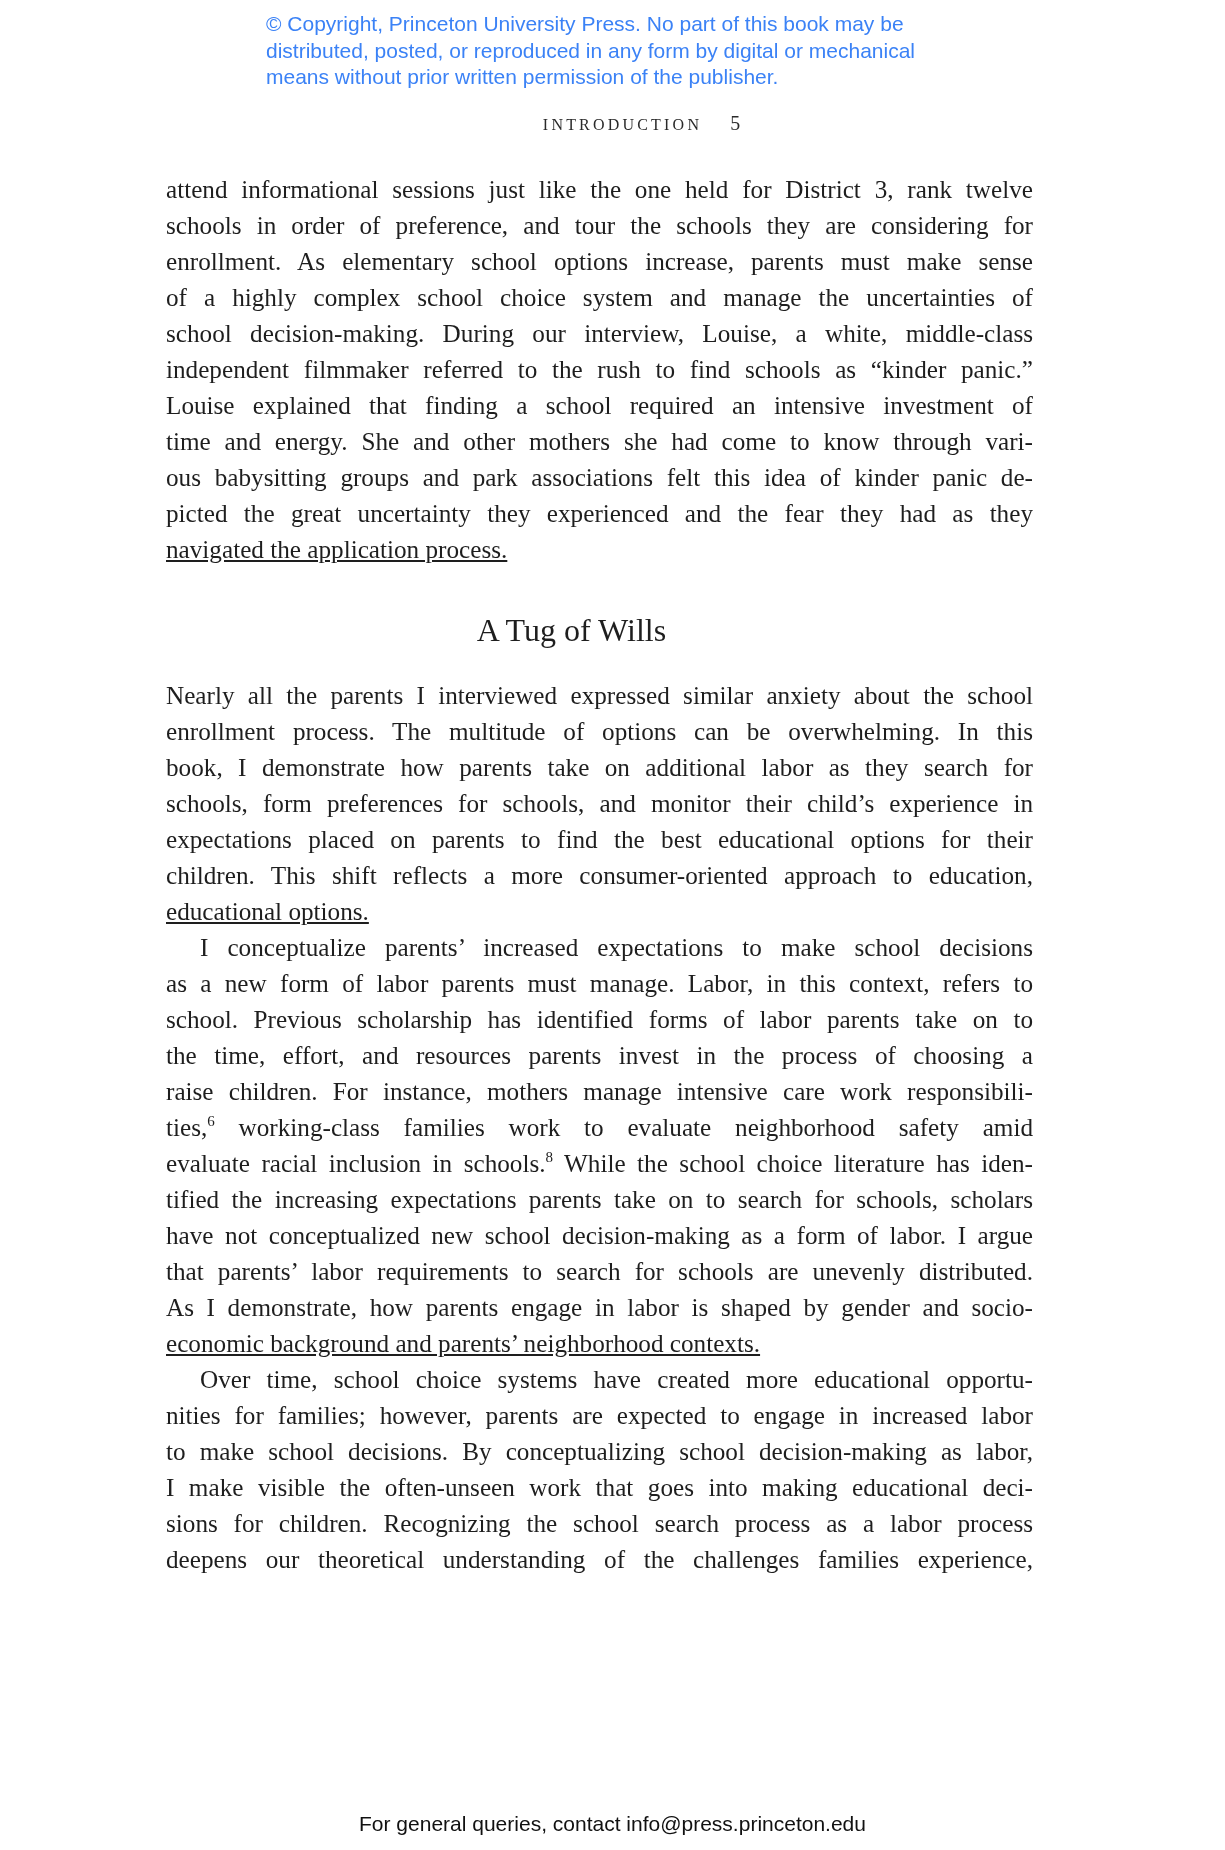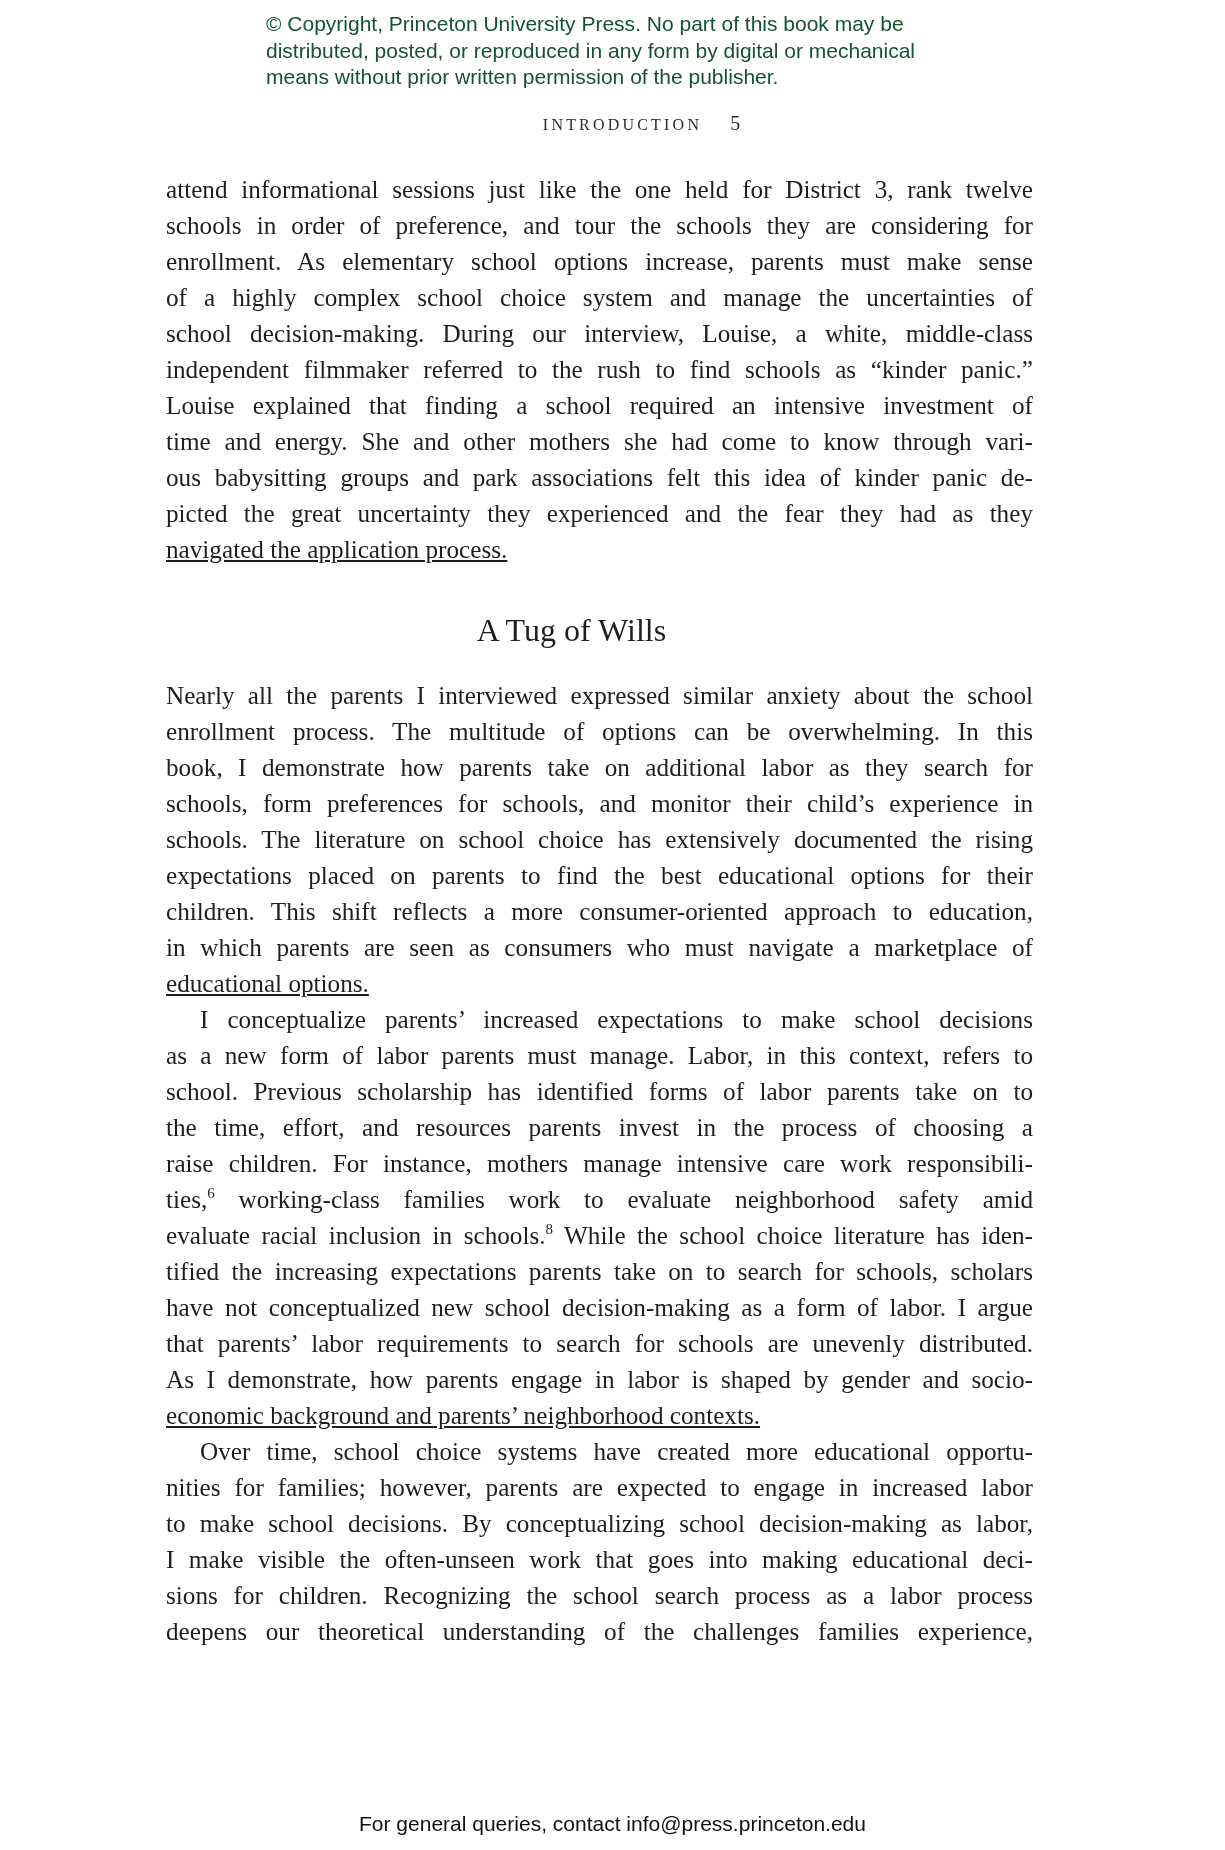--- a/index.html
+++ b/index.html
@@ -1,19 +1,19 @@
 <!DOCTYPE html>
 <html><head>
 <meta charset="utf-8">
 <style>
   html, body { margin: 0; padding: 0; background: #ffffff; }
   body { width: 1225px; height: 1850px; position: relative; overflow: hidden; color: #1a1a1a; }
   .copyright {
     position: absolute; left: 266px; top: 11px; width: 720px;
-    font-family: "Liberation Sans", sans-serif; font-size: 21px; line-height: 26.5px; color: #14532d;
+    font-family: "Liberation Sans", sans-serif; font-size: 21px; line-height: 26.5px; color: #3b82f6;
   }
   .copyright .ln { display: block; white-space: nowrap; }
   .running-head {
     position: absolute; left: 0; top: 112px; width: 1225px; text-align: center;
     font-family: "Liberation Serif", serif; font-size: 16px; letter-spacing: 3.2px; color: #2a2a2a;
   }
   .running-head .title { margin-left: 58px; }
   .running-head .num { font-size: 20px; letter-spacing: 0; margin-left: 28px; }
   .column {
     position: absolute; left: 166px; width: 867px;
@@ -63,24 +63,22 @@
 </div>
 
 <h2 class="heading" style="margin:0;font-weight:normal;">A Tug of Wills</h2>
 
 <div class="column block2">
 
   <span class="line">Nearly all the parents I interviewed expressed similar anxiety about the school</span>
   <span class="line">enrollment process. The multitude of options can be overwhelming. In this</span>
   <span class="line">book, I demonstrate how parents take on additional labor as they search for</span>
   <span class="line">schools, form preferences for schools, and monitor their child’s experience in</span>
-  <span class="line">schools. The literature on school choice has extensively documented the rising</span>
   <span class="line">expectations placed on parents to find the best educational options for their</span>
   <span class="line">children. This shift reflects a more consumer-oriented approach to education,</span>
-  <span class="line">in which parents are seen as consumers who must navigate a marketplace of</span>
   <span class="line last">educational options.</span>
 
   <span class="line indent">I conceptualize parents’ increased expectations to make school decisions</span>
   <span class="line">as a new form of labor parents must manage. Labor, in this context, refers to</span>
   <span class="line">school. Previous scholarship has identified forms of labor parents take on to</span>
   <span class="line">the time, effort, and resources parents invest in the process of choosing a</span>
   <span class="line">raise children. For instance, mothers manage intensive care work responsibili-</span>
   <span class="line"><span>ties,</span><sup>6</sup><span> working-class families work to evaluate neighborhood safety amid</span></span>
   <span class="line"><span>evaluate racial inclusion in schools.</span><sup>8</sup><span> While the school choice literature has iden-</span></span>
   <span class="line">tified the increasing expectations parents take on to search for schools, scholars</span>

